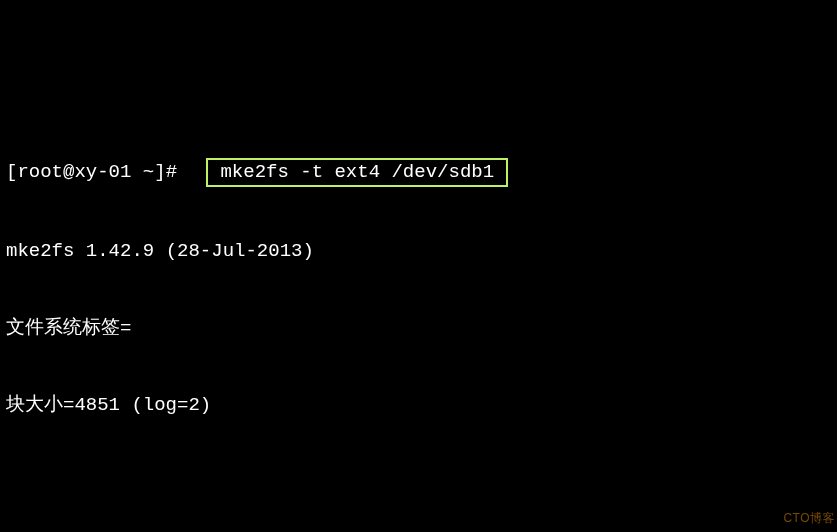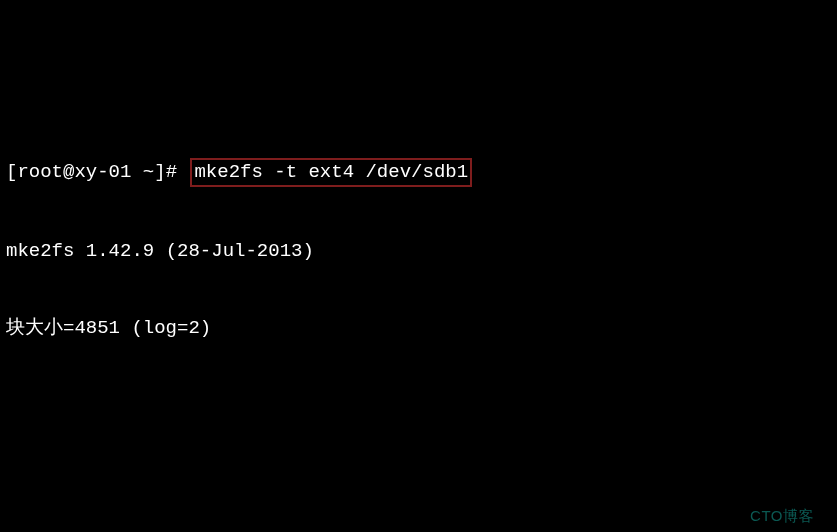--- a/index.html
+++ b/index.html
@@ -22,47 +22,48 @@
     }
     .terminal-line {
       display: block;
       white-space: pre;
     }
     .prompt-line {
       display: flex;
       align-items: center;
     }
     .command-highlight {
-      border: 2px solid #7f1d1d;
+      border: 2px solid #bef264;
       display: inline-block;
-      padding: 0 2px;
-      margin-left: 2px;
+      padding: 0 12px;
+      margin-left: 18px;
     }
     .watermark {
       position: absolute;
-      right: 23px;
+      right: 2px;
       bottom: 6px;
-      color: #0f766e;
-      font-size: 15px;
+      color: #a16207;
+      font-size: 12px;
       font-family: Arial, sans-serif;
       opacity: 0.75;
       letter-spacing: 0.5px;
     }
   </style>
 </head>
 <body>
 
 
 
 <div>
   <div class="prompt-line">
     <span>[root@xy-01 ~]# </span>
     <span class="command-highlight">mke2fs -t ext4 /dev/sdb1</span>
   </div>
   <span class="terminal-line">mke2fs 1.42.9 (28-Jul-2013)</span>
+  <span class="terminal-line">文件系统标签=</span>
   <span class="terminal-line">块大小=4851 (log=2)</span>
   
   
   
   
   
   
   
   
   

